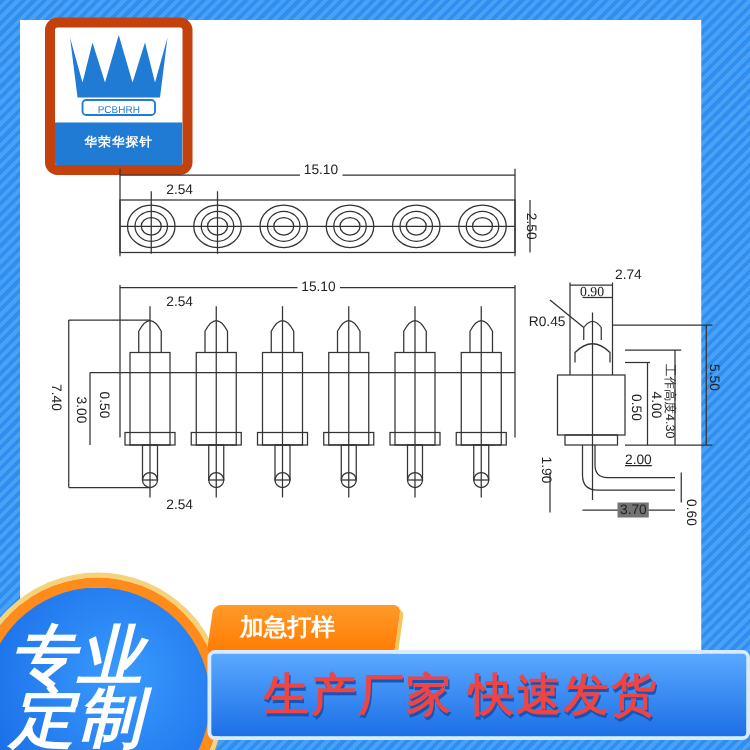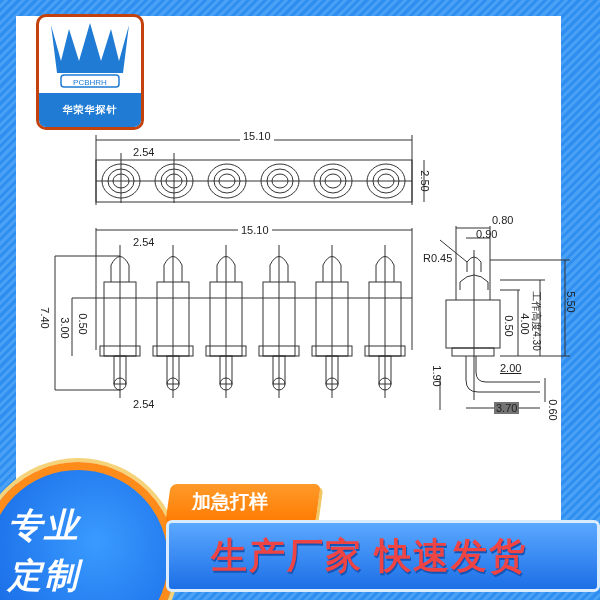--- a/index.html
+++ b/index.html
@@ -1,26 +1,26 @@
 <!DOCTYPE html>
 <html><head>
 <meta charset="utf-8">
 <style>
   html,body{margin:0;padding:0;}
   body{width:600px;height:600px;position:relative;overflow:hidden;font-family:"Liberation Sans","DejaVu Sans",sans-serif;
     background:repeating-linear-gradient(135deg,#2f8ff0 0 3px,#4aa0f5 3px 6px);}
   .panel{position:absolute;left:16px;top:16px;width:545px;height:570px;background:#fff;}
-  .logo{position:absolute;left:20px;top:14px;width:102px;height:110px;border:3px solid #c2410c;border-radius:10px;background:#fff;overflow:hidden;}
+  .logo{position:absolute;left:20px;top:14px;width:102px;height:110px;border:8px solid #c2410c;border-radius:10px;background:#fff;overflow:hidden;}
   .logo .crown{position:absolute;left:0;top:0;width:102px;height:76px;}
   .logo .bar{position:absolute;left:0;bottom:0;width:102px;height:34px;background:#1f7bd4;color:#fff;font-size:10px;font-weight:bold;text-align:center;line-height:34px;letter-spacing:1px;}
   .dim{font-size:11px;color:#222;position:absolute;font-family:"Liberation Sans",sans-serif;}
   svg.draw{position:absolute;left:0;top:0;}
   .badge{position:absolute;left:-20px;top:462px;width:180px;height:180px;border-radius:50%;
     background:radial-gradient(circle at 60% 40%,#3a9bff,#1060e0);border:8px solid #ff8c1a;box-shadow:0 0 0 4px #f5d37a;}
-  .badge-text{position:absolute;left:8px;top:500px;color:#fff;font-size:34px;font-weight:bold;font-style:italic;line-height:50px;letter-spacing:2px;text-align:center;}
+  .badge-text{position:absolute;left:8px;top:500px;color:#fff;font-size:52px;font-weight:bold;font-style:italic;line-height:50px;letter-spacing:2px;text-align:center;}
   .tag{position:absolute;left:168px;top:484px;width:150px;height:40px;background:linear-gradient(#ff9a2a,#ff7a00);border-radius:6px;transform:skewX(-8deg);box-shadow:3px 3px 0 #f2c660;}
   .tag-text{position:absolute;left:192px;top:489px;color:#fff;font-size:19px;font-weight:bold;}
   .banner{position:absolute;left:166px;top:520px;width:428px;height:66px;background:linear-gradient(#5aa8ff,#1c6fe6);border-radius:6px;border:3px solid #d9ebff;}
   .banner-text{position:absolute;left:211px;top:532px;color:#ef4444;font-size:36px;font-weight:bold;letter-spacing:2px;text-shadow:1px 2px 0 #1455b8;}
 </style>
 </head>
 <body>
 
 <div class="panel"></div>
 
@@ -162,22 +162,22 @@
 <div class="dim" style="left:240px;top:130px;background:#fff;padding:0 3px;">15.10</div>
 <div class="dim" style="left:133px;top:146px;">2.54</div>
 <div class="dim" style="left:414px;top:175px;transform:rotate(90deg);">2.50</div>
 <div class="dim" style="left:238px;top:224px;background:#fff;padding:0 3px;">15.10</div>
 <div class="dim" style="left:133px;top:236px;">2.54</div>
 <div class="dim" style="left:133px;top:398px;">2.54</div>
 <div class="dim" style="left:34px;top:312px;transform:rotate(90deg);">7.40</div>
 <div class="dim" style="left:54px;top:322px;transform:rotate(90deg);">3.00</div>
 <div class="dim" style="left:72px;top:318px;transform:rotate(90deg);">0.50</div>
 
-<div class="dim" style="left:492px;top:214px;">0.80</div>
-<div class="dim" style="left:476px;top:228px;">0.90</div>
+<div class="dim" style="left:492px;top:214px;">2.74</div>
+<div class="dim" style="left:464px;top:228px;font-family:Liberation Serif, serif;">0.90</div>
 <div class="dim" style="left:423px;top:252px;">R0.45</div>
 <div class="dim" style="left:560px;top:296px;transform:rotate(90deg);">5.50</div>
 <div class="dim" style="left:506px;top:314px;transform:rotate(90deg);font-size:10px;">工作高度4.30</div>
 <div class="dim" style="left:514px;top:318px;transform:rotate(90deg);">4.00</div>
 <div class="dim" style="left:498px;top:320px;transform:rotate(90deg);">0.50</div>
 <div class="dim" style="left:500px;top:362px;text-decoration:underline;">2.00</div>
 <div class="dim" style="left:426px;top:370px;transform:rotate(90deg);">1.90</div>
 <div class="dim" style="left:494px;top:402px;background:#737373;padding:0 2px;">3.70</div>
 <div class="dim" style="left:542px;top:404px;transform:rotate(90deg);">0.60</div>
 

